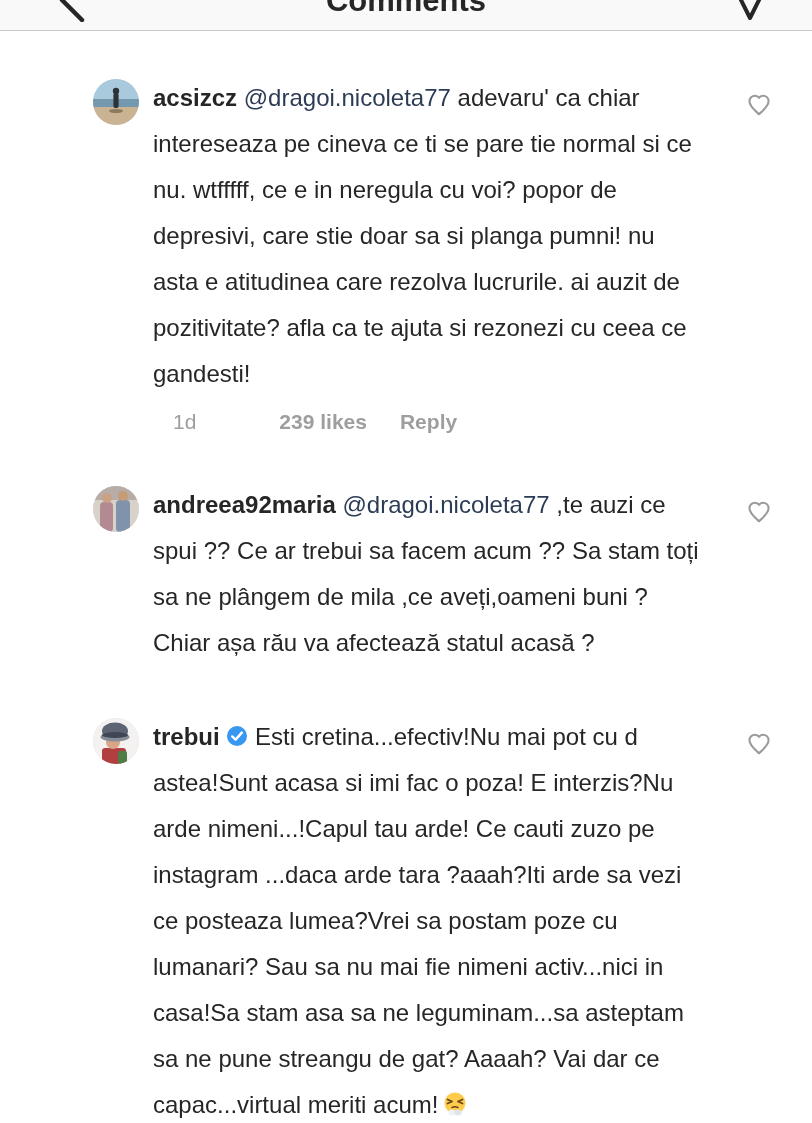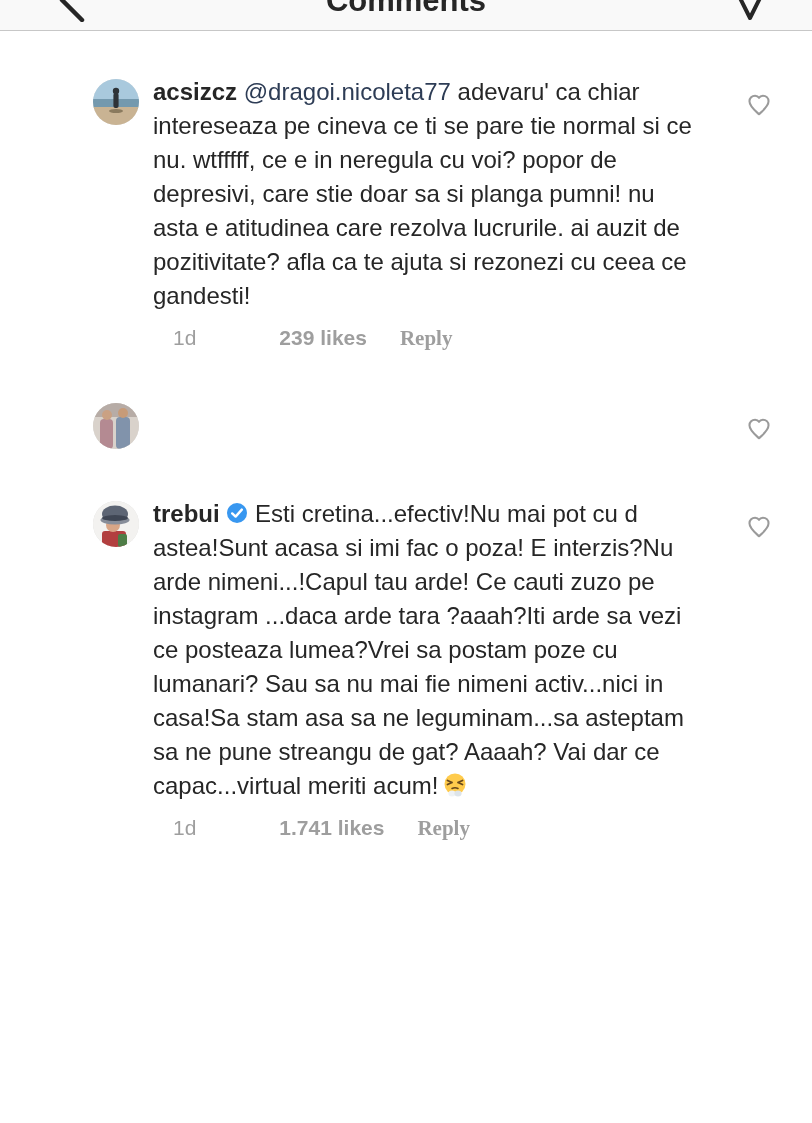--- a/index.html
+++ b/index.html
@@ -45,21 +45,21 @@
     overflow:hidden;
     flex-shrink:0;
     margin-right:14px;
     margin-top:4px;
     background:#ddd;
   }
   .avatar svg { display:block; }
   .comment-main { width:548px; }
   .comment-text {
     font-size:24px;
-    line-height:34px;
+    line-height:46px;
     color:#262626;
     word-wrap:break-word;
   }
   .username { font-weight:700; color:#262626; cursor:pointer; }
   .mention  { color:#2d3c55; cursor:pointer; }
   .vbadge {
     display:inline-block;
     width:22px; height:22px;
     vertical-align:-2px;
   }
@@ -69,21 +69,21 @@
     vertical-align:-4px;
     margin-left:4px;
   }
   .meta {
     margin-top:13px;
     font-size:21px;
     color:#9e9e9e;
   }
   .meta .time  { margin-right:37px; font-weight:400;margin-left:20px; }
   .meta .likes { margin-right:33px; font-weight:600; cursor:pointer;margin-left:46px; }
-  .meta .reply { font-weight:600; cursor:pointer;font-family:Liberation Serif, serif; }
+  .meta .reply { font-weight:600; cursor:pointer; }
   .heart {
     margin-left:auto;
     margin-top:17px;
     flex-shrink:0;
     cursor:pointer;
   }
 </style>
 </head>
 <body>
 
@@ -136,20 +136,25 @@
       <svg width="46" height="46" viewBox="0 0 46 46">
         <rect x="0" y="0" width="46" height="46" fill="#d9d2cb"></rect>
         <rect x="0" y="0" width="46" height="14" fill="#b7aca6"></rect>
         <rect x="7" y="16" width="13" height="30" rx="4" fill="#b48a92"></rect>
         <circle cx="14" cy="12" r="5" fill="#caa183"></circle>
         <rect x="23" y="14" width="14" height="32" rx="4" fill="#8193ab"></rect>
         <circle cx="30" cy="10" r="5" fill="#c79b78"></circle>
       </svg>
     </div>
     <div class="comment-main">
+      <div class="comment-text">
+        <span class="username">andreea92maria</span>
+        <span class="mention">@dragoi.nicoleta77</span>
+        <span>,te auzi ce spui ?? Ce ar trebui sa facem acum ?? Sa stam toți sa ne plângem de mila ,ce aveți,oameni buni ? Chiar așa rău va afectează statul acasă ?</span>
+      </div>
     </div>
     <div class="heart">
       <svg width="26" height="26" viewBox="0 0 24 24">
         <path d="M12 20.5 C8.2 17 3.2 13.3 3.2 8.6 C3.2 5.6 5.5 3.4 8.4 3.4 C9.9 3.4 11.3 4.2 12 5.4 C12.7 4.2 14.1 3.4 15.6 3.4 C18.5 3.4 20.8 5.6 20.8 8.6 C20.8 13.3 15.8 17 12 20.5 Z" fill="none" stroke="#9a9a9a" stroke-width="1.9" stroke-linejoin="round"></path>
       </svg>
     </div>
   </div>
 
   <div class="comment">
     <div class="avatar">

